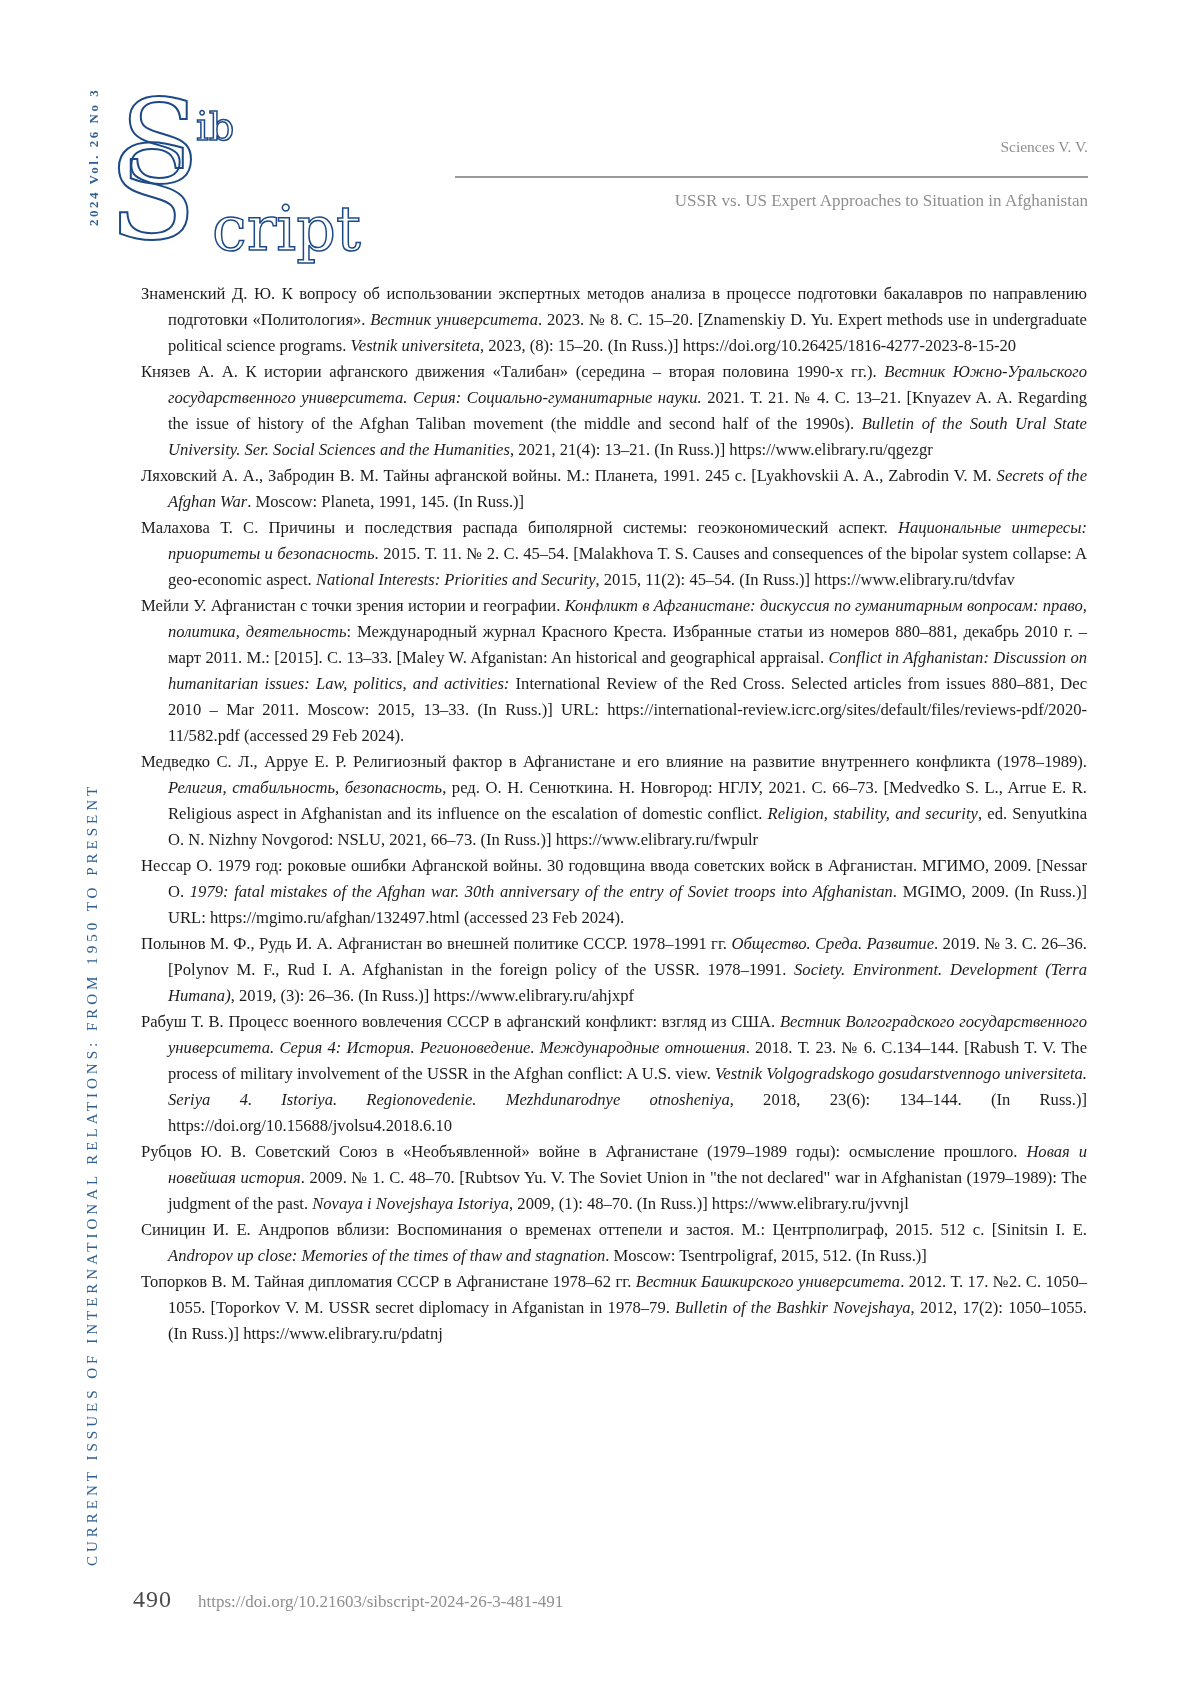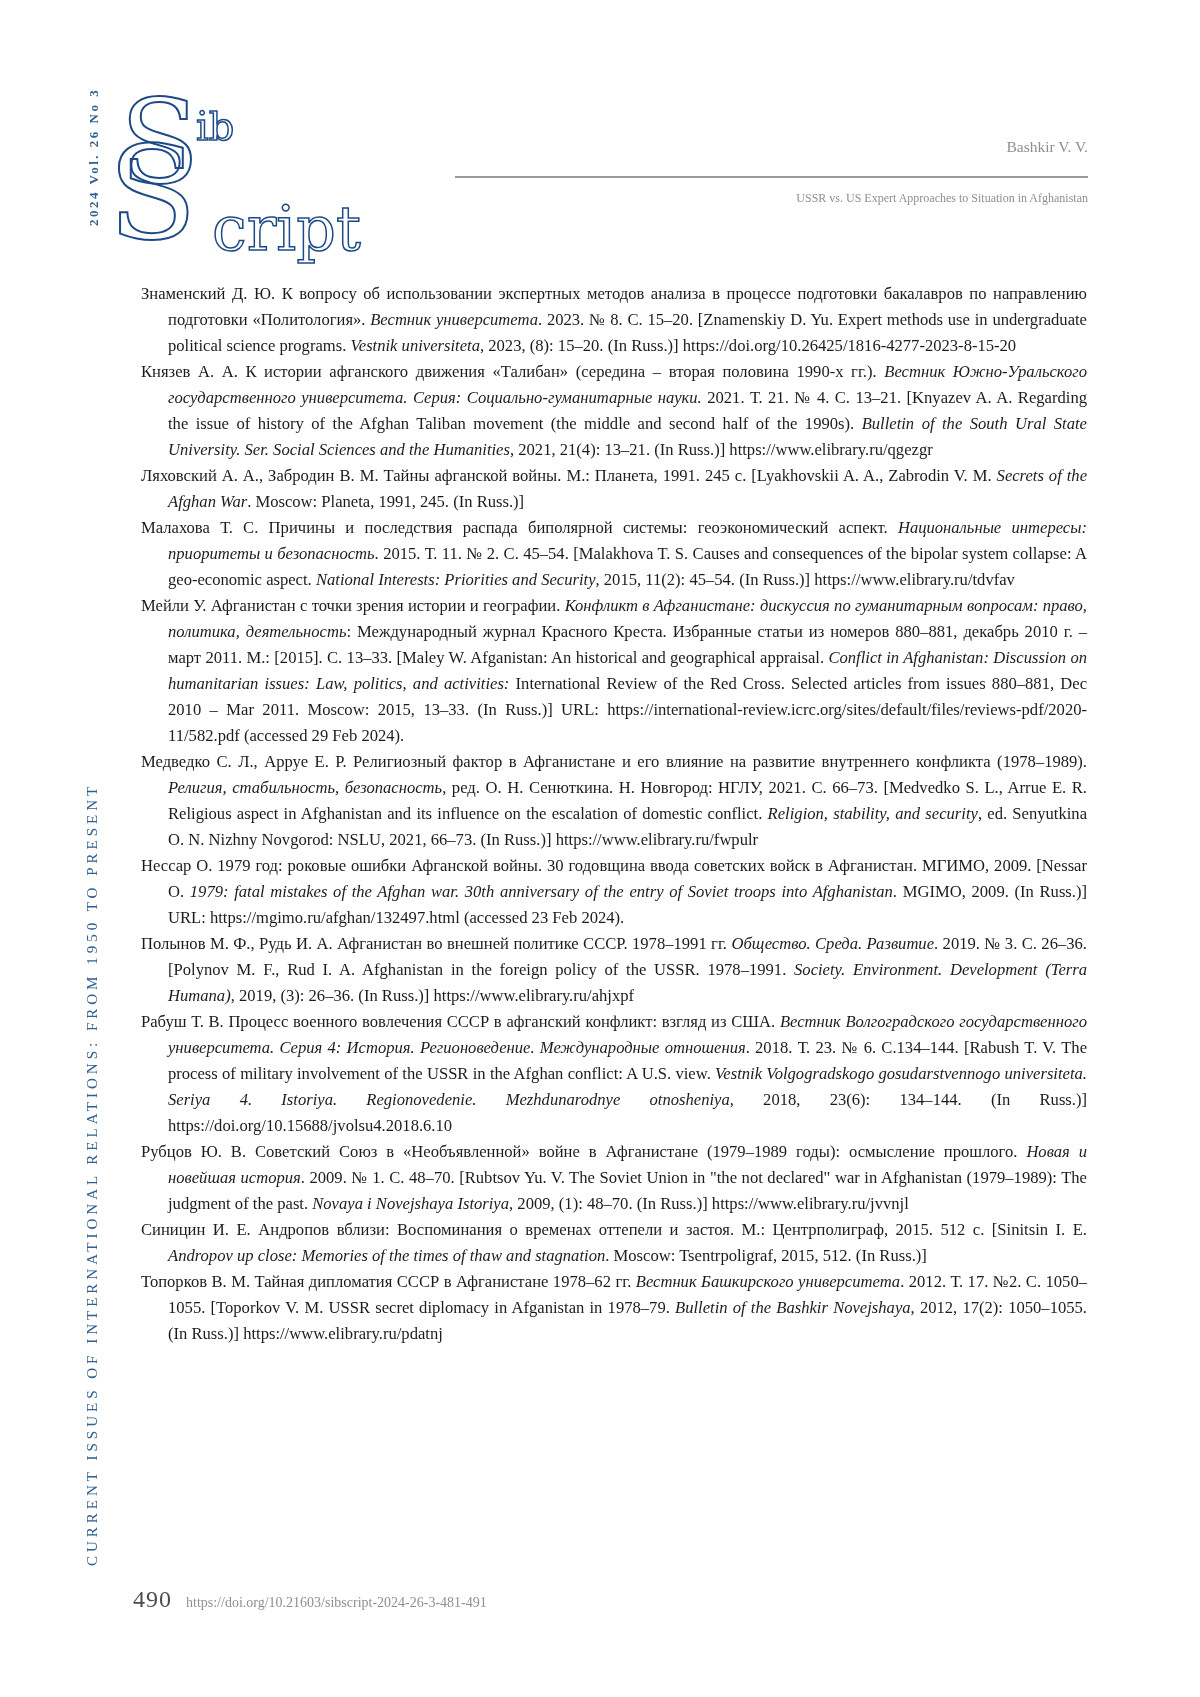--- a/index.html
+++ b/index.html
@@ -27,58 +27,58 @@
   .logo .s1{font-size:116px;left:2px;top:-6px;-webkit-text-stroke-width:2px;}
   .logo .s2{font-size:130px;left:-10px;top:38px;-webkit-text-stroke-width:2px;}
   .logo .ib{font-size:40px;left:78px;top:16px;}
   .logo .cript{font-size:62px;left:94px;top:94px;margin-top:14px;}
   @supports not (-webkit-text-stroke: 1px #000){
     .logo span{color:var(--logo-blue,#1d4a87);}
   }
   
   .author{position:absolute;right:112px;top:138px;font-size:15.5px;color:var(--muted-gray,#8f8f8f);}
   .rule{position:absolute;left:455px;right:112px;top:176px;border-top:2px solid var(--rule-gray,#9a9a9a);}
-  .running-title{position:absolute;right:112px;top:191px;font-size:12px;color:var(--muted-gray,#8f8f8f);}
+  .running-title{position:absolute;right:112px;top:191px;font-size:17px;color:var(--muted-gray,#8f8f8f);}
   
   .references{
     position:absolute;left:133px;top:281px;width:954px;
     font-size:16.6px;line-height:26px;color:var(--body-text,#1c1c1c);
     text-align:justify;
   }
   .ref{padding-left:27px;text-indent:-27px;overflow-wrap:break-word;margin-left:8px;}
   .ref i{font-style:italic;}
   
   .footer{position:absolute;left:133px;top:1586px;white-space:nowrap;}
   .pagenum{font-size:24px;color:var(--page-number-gray,#4c4c4c);letter-spacing:1px;}
-  .doi{font-size:14px;color:var(--muted-gray,#8f8f8f);margin-left:10px;}
+  .doi{font-size:17px;color:var(--muted-gray,#8f8f8f);margin-left:22px;}
 </style>
 </head>
 <body>
 
 <div class="page">
 
   <div class="vol-label">2024 Vol. 26 No 3</div>
 
   <div class="logo">
     <span class="s1">S</span>
     <span class="ib">ib</span>
     <span class="s2">S</span>
     <span class="cript">cript</span>
   </div>
 
-  <div class="author">Bashkir V. V.</div>
+  <div class="author">Sciences V. V.</div>
   <div class="rule"></div>
   <div class="running-title">USSR vs. US Expert Approaches to Situation in Afghanistan</div>
 
   <div class="section-label">CURRENT ISSUES OF INTERNATIONAL RELATIONS: FROM 1950 TO PRESENT</div>
 
   <div class="references">
       <div class="ref"><span>Знаменский Д. Ю. К вопросу об использовании экспертных методов анализа в процессе подготовки бакалавров по направлению подготовки «Политология». </span><i>Вестник университета</i><span>. 2023. № 8. С. 15–20. [Znamenskiy D. Yu. Expert methods use in undergraduate political science programs. </span><i>Vestnik universiteta</i><span>, 2023, (8): 15–20. (In Russ.)] https://doi.org/10.26425/1816-4277-2023-8-15-20</span></div>
       <div class="ref"><span>Князев А. А. К истории афганского движения «Талибан» (середина – вторая половина 1990-х гг.). </span><i>Вестник Южно-Уральского государственного университета. Серия: Социально-гуманитарные науки.</i><span> 2021. Т. 21. № 4. С. 13–21. [Knyazev A. A. Regarding the issue of history of the Afghan Taliban movement (the middle and second half of the 1990s). </span><i>Bulletin of the South Ural State University. Ser. Social Sciences and the Humanities</i><span>, 2021, 21(4): 13–21. (In Russ.)] https://www.elibrary.ru/qgezgr</span></div>
-      <div class="ref"><span>Ляховский А. А., Забродин В. М. Тайны афганской войны. М.: Планета, 1991. 245 с. [Lyakhovskii A. A., Zabrodin V. M. </span><i>Secrets of the Afghan War</i><span>. Moscow: Planeta, 1991, 245. (In Russ.)]</span></div>
+      <div class="ref"><span>Ляховский А. А., Забродин В. М. Тайны афганской войны. М.: Планета, 1991. 245 с. [Lyakhovskii A. A., Zabrodin V. M. </span><i>Secrets of the Afghan War</i><span>. Moscow: Planeta, 1991, 145. (In Russ.)]</span></div>
       <div class="ref"><span>Малахова Т. С. Причины и последствия распада биполярной системы: геоэкономический аспект. </span><i>Национальные интересы: приоритеты и безопасность</i><span>. 2015. Т. 11. № 2. С. 45–54. [Malakhova T. S. Causes and consequences of the bipolar system collapse: A geo-economic aspect. </span><i>National Interests: Priorities and Security</i><span>, 2015, 11(2): 45–54. (In Russ.)] https://www.elibrary.ru/tdvfav</span></div>
       <div class="ref"><span>Мейли У. Афганистан с точки зрения истории и географии. </span><i>Конфликт в Афганистане: дискуссия по гуманитарным вопросам: право, политика, деятельность</i><span>: Международный журнал Красного Креста. Избранные статьи из номеров 880–881, декабрь 2010 г. – март 2011. М.: [2015]. С. 13–33. [Maley W. Afganistan: An historical and geographical appraisal. </span><i>Conflict in Afghanistan: Discussion on humanitarian issues: Law, politics, and activities:</i><span> International Review of the Red Cross. Selected articles from issues 880–881, Dec 2010 – Mar 2011. Moscow: 2015, 13–33. (In Russ.)] URL: https://international-review.icrc.org/sites/default/files/reviews-pdf/2020-11/582.pdf (accessed 29 Feb 2024).</span></div>
       <div class="ref"><span>Медведко С. Л., Арруе Е. Р. Религиозный фактор в Афганистане и его влияние на развитие внутреннего конфликта (1978–1989). </span><i>Религия, стабильность, безопасность</i><span>, ред. О. Н. Сенюткина. Н. Новгород: НГЛУ, 2021. С. 66–73. [Medvedko S. L., Arrue E. R. Religious aspect in Afghanistan and its influence on the escalation of domestic conflict. </span><i>Religion, stability, and security</i><span>, ed. Senyutkina O. N. Nizhny Novgorod: NSLU, 2021, 66–73. (In Russ.)] https://www.elibrary.ru/fwpulr</span></div>
       <div class="ref"><span>Нессар О. 1979 год: роковые ошибки Афганской войны. 30 годовщина ввода советских войск в Афганистан. МГИМО, 2009. [Nessar O. </span><i>1979: fatal mistakes of the Afghan war. 30th anniversary of the entry of Soviet troops into Afghanistan</i><span>. MGIMO, 2009. (In Russ.)] URL: https://mgimo.ru/afghan/132497.html (accessed 23 Feb 2024).</span></div>
       <div class="ref"><span>Полынов М. Ф., Рудь И. А. Афганистан во внешней политике СССР. 1978–1991 гг. </span><i>Общество. Среда. Развитие</i><span>. 2019. № 3. С. 26–36. [Polynov M. F., Rud I. A. Afghanistan in the foreign policy of the USSR. 1978–1991. </span><i>Society. Environment. Development (Terra Humana)</i><span>, 2019, (3): 26–36. (In Russ.)] https://www.elibrary.ru/ahjxpf</span></div>
       <div class="ref"><span>Рабуш Т. В. Процесс военного вовлечения СССР в афганский конфликт: взгляд из США. </span><i>Вестник Волгоградского государственного университета. Серия 4: История. Регионоведение. Международные отношения</i><span>. 2018. Т. 23. № 6. С.134–144. [Rabush T. V. The process of military involvement of the USSR in the Afghan conflict: A U.S. view. </span><i>Vestnik Volgogradskogo gosudarstvennogo universiteta. Seriya 4. Istoriya. Regionovedenie. Mezhdunarodnye otnosheniya</i><span>, 2018, 23(6): 134–144. (In Russ.)] https://doi.org/10.15688/jvolsu4.2018.6.10</span></div>
       <div class="ref"><span>Рубцов Ю. В. Советский Союз в «Необъявленной» войне в Афганистане (1979–1989 годы): осмысление прошлого. </span><i>Новая и новейшая история</i><span>. 2009. № 1. С. 48–70. [Rubtsov Yu. V. The Soviet Union in "the not declared" war in Afghanistan (1979–1989): The judgment of the past. </span><i>Novaya i Novejshaya Istoriya</i><span>, 2009, (1): 48–70. (In Russ.)] https://www.elibrary.ru/jvvnjl</span></div>
       <div class="ref"><span>Синицин И. Е. Андропов вблизи: Воспоминания о временах оттепели и застоя. М.: Центрполиграф, 2015. 512 с. [Sinitsin I. E. </span><i>Andropov up close: Memories of the times of thaw and stagnation</i><span>. Moscow: Tsentrpoligraf, 2015, 512. (In Russ.)]</span></div>
       <div class="ref"><span>Топорков В. М. Тайная дипломатия СССР в Афганистане 1978–62 гг. </span><i>Вестник Башкирского университета</i><span>. 2012. Т. 17. №2. С. 1050–1055. [Toporkov V. M. USSR secret diplomacy in Afganistan in 1978–79. </span><i>Bulletin of the Bashkir Novejshaya</i><span>, 2012, 17(2): 1050–1055. (In Russ.)] https://www.elibrary.ru/pdatnj</span></div>
     </div>

